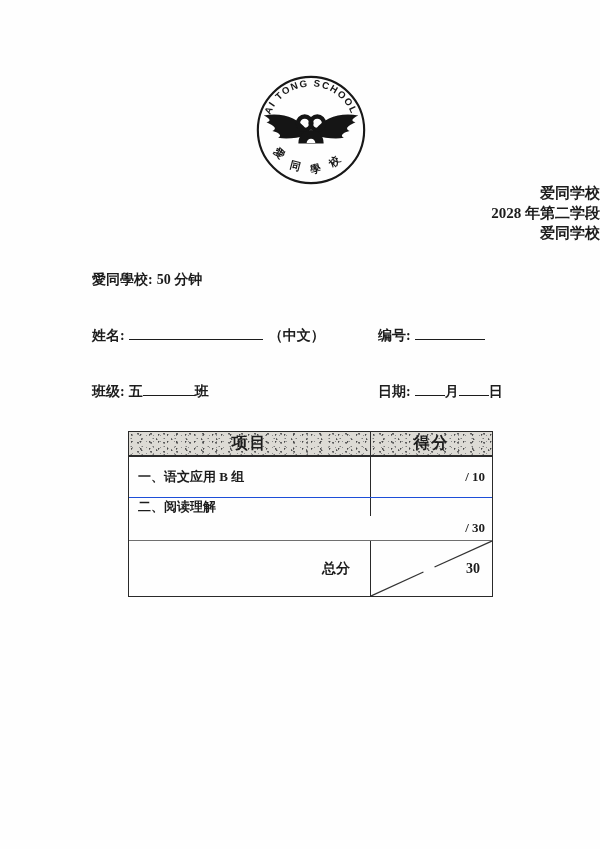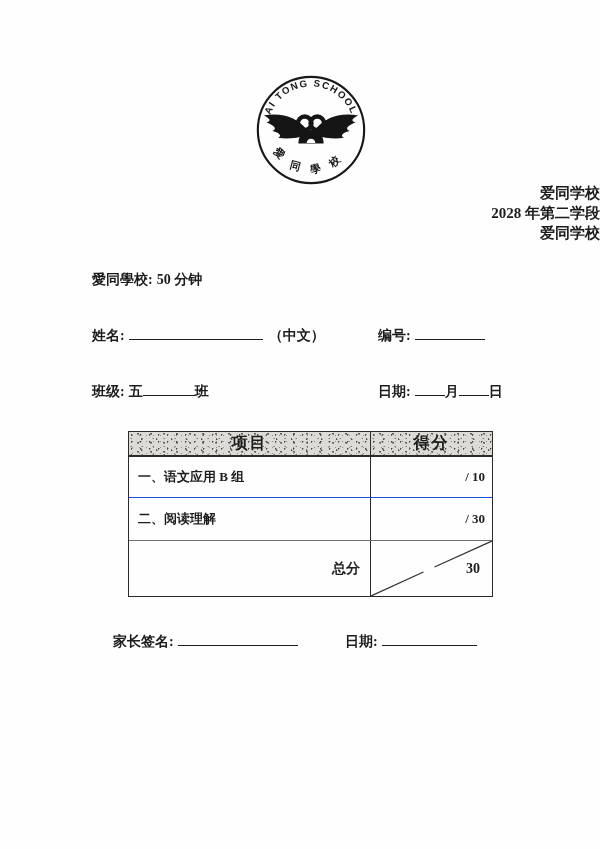--- a/index.html
+++ b/index.html
@@ -50,25 +50,25 @@
     background-color:#dddbd5;
     background-image:
       radial-gradient(circle at 30% 40%, #474747 0.6px, transparent 1px),
       radial-gradient(circle at 70% 20%, #5f5f5f 0.7px, transparent 1.1px),
       radial-gradient(circle at 20% 80%, #7a7a7a 0.5px, transparent 0.9px),
       radial-gradient(circle at 85% 65%, #525252 0.6px, transparent 1px),
       radial-gradient(circle at 50% 55%, #8f8f8f 0.5px, transparent 0.8px);
     background-size:9px 7px,13px 9px,11px 8px,15px 11px,7px 6px;
   }
   .tr-item1{height:40px;border-bottom:1px solid #1d4ed8;}
-  .tr-item2{height:42px;border-bottom:1px solid #6f6f6f;}
+  .tr-item2{height:42px;border-bottom:1px solid #6f6f6f;flex-direction:column;}
   .tr-total{height:55px;}
   .td-item{padding-left:9px;}
   .td-score{justify-content:flex-end;padding-right:7px;font-size:13px;}
-  .td-total-label{justify-content:flex-end;padding-right:10px;font-size:14px;}
+  .td-total-label{justify-content:flex-end;padding-right:20px;font-size:14px;}
   .td-total-cell{position:relative;padding:0;}
   .diag{position:absolute;left:0;top:0;width:100%;height:100%;}
   .diag line{stroke:#333;stroke-width:1.3;}
   .total-value{position:absolute;right:12px;top:20px;font-size:14px;}
 </style>
 </head>
 <body>
 
 <div class="page">
 
@@ -138,20 +138,14 @@
       <div class="td c2 td-total-cell">
         <svg class="diag" viewBox="0 0 120 55" preserveAspectRatio="none">
           <line x1="0" y1="55" x2="52" y2="31"></line>
           <line x1="63" y1="26" x2="120" y2="0"></line>
         </svg>
         <span class="total-value">30</span>
       </div>
     </div>
   </div>
 
-  <div class="row row-footer">
-    <span class="lbl">家长签名:</span><span class="blank w120"></span>
-    <span class="right-group">
-      <span class="lbl">日期:</span><span class="blank w95"></span>
-    </span>
-  </div>
 
 </div>
 
 </body></html>

